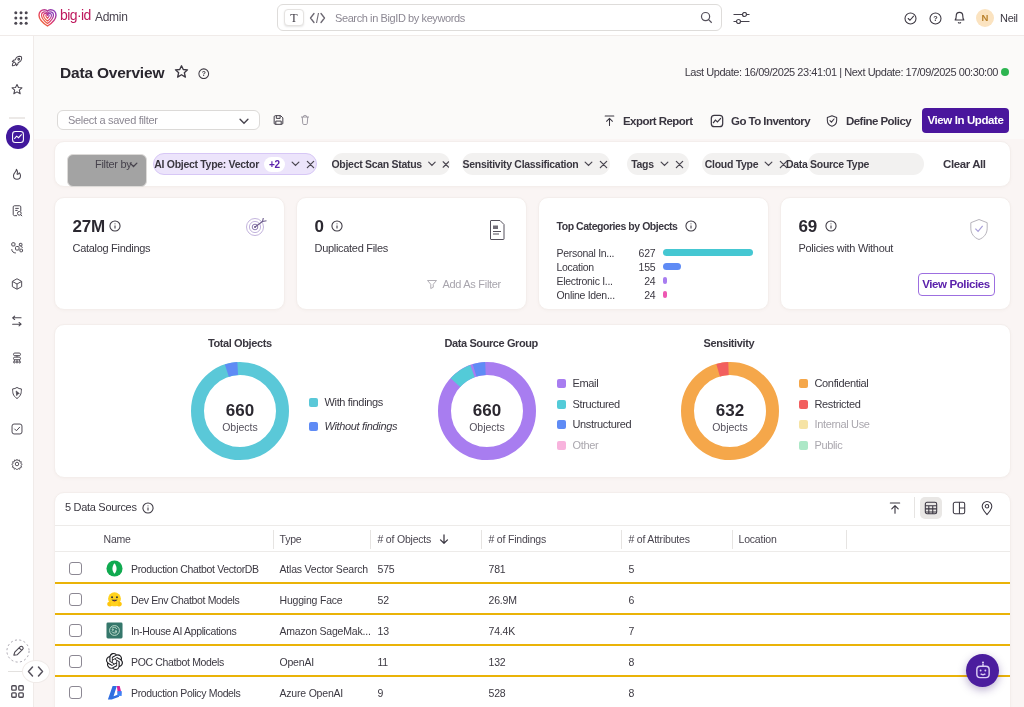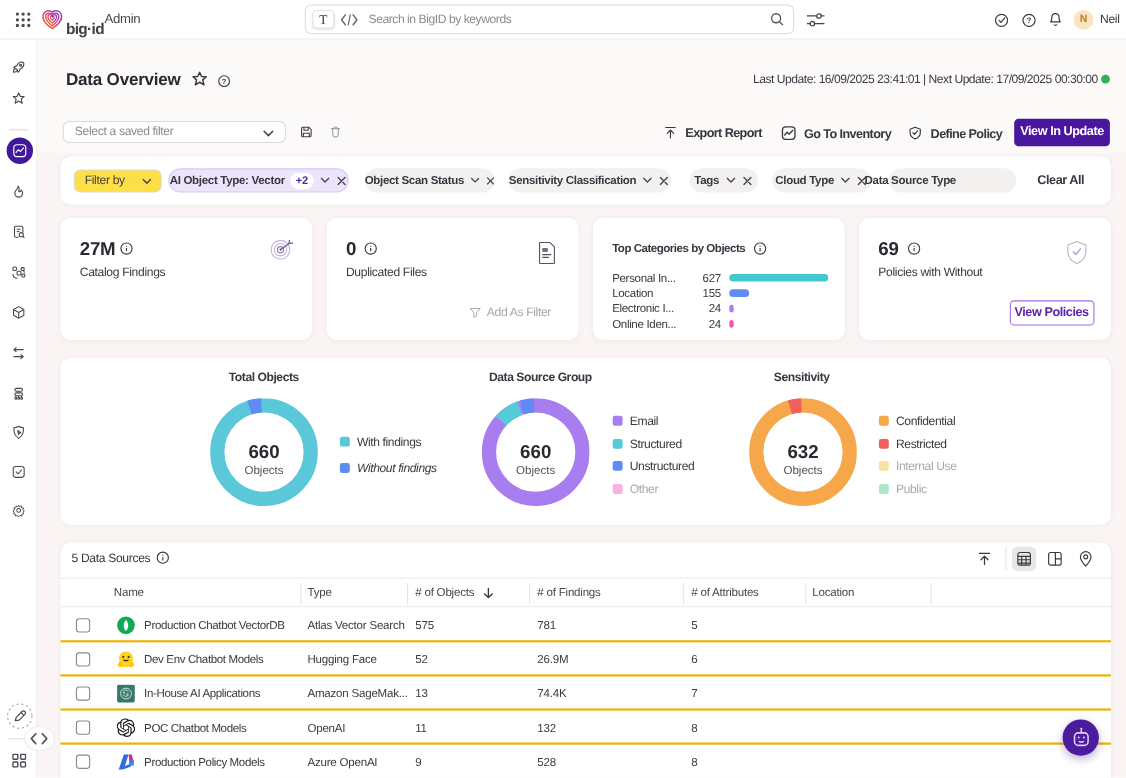--- a/index.html
+++ b/index.html
@@ -2,40 +2,40 @@
 <html><head>
 <meta charset="utf-8">
 <style>
 * { margin:0; padding:0; box-sizing:border-box; }
 html,body { width:1024px; height:707px; overflow:hidden; font-family:"Liberation Sans", sans-serif; background:#fff; }
 .abs { position:absolute; }
 .topbar { position:absolute; left:0; top:0; width:1024px; height:36px; background:#fff; border-bottom:1px solid #f0ebe9; z-index:5; }
 .sidebar { position:absolute; left:0; top:36px; width:34px; height:671px; background:#fff; border-right:1px solid #f0ebe9; z-index:4; }
 .main { position:absolute; left:34px; top:36px; width:990px; height:671px; background:#fbfaf9; overflow:hidden; }
 
-.logotext { position:absolute; left:60px; top:18px; font-size:14px; font-weight:700; color:#404040; letter-spacing:-0.6px;}
+.logotext { position:absolute; left:60px; top:7px; font-size:14px; font-weight:400; color:#be185d; letter-spacing:-0.6px;}
 .admintext { position:absolute; left:95px; top:10px; font-size:12px; color:#4a4550; letter-spacing:-0.3px;}
 .search { position:absolute; left:277px; top:4px; width:445px; height:27px; border:1px solid #dedcda; border-radius:6px; background:#fff; }
 .tbox { position:absolute; left:6px; top:4px; width:20px; height:17px; background:#fff; border:1px solid #e5e3e1; border-radius:4px; box-shadow:0 1px 2px rgba(0,0,0,.1); font-size:12px; color:#3c3842; text-align:center; line-height:16px; font-family:"Liberation Serif",serif; }
 .placeholder { position:absolute; left:57px; top:7px; font-size:11px; color:#8c8893; letter-spacing:-0.4px;}
 .avatar { position:absolute; left:976px; top:9px; width:18px; height:18px; border-radius:50%; background:#fbe3c0; color:#b9802b; font-size:9.5px; font-weight:700; text-align:center; line-height:18px; }
 .neil { position:absolute; left:1000px; top:12px; font-size:11px; color:#3c3842; letter-spacing:-0.3px;}
 
 .sic { position:absolute; left:10px; }
 
 .title { position:absolute; left:26px; top:27.5px; font-size:15.5px; font-weight:700; color:#29262e; letter-spacing:-0.2px;}
 .lastupd { position:absolute; right:26px; top:30px; font-size:11px; color:#3e3a44; letter-spacing:-0.45px; }
 .greendot { position:absolute; left:967px; top:32px; width:8px; height:8px; border-radius:50%; background:#2db551; }
 .selfilter { position:absolute; left:23px; top:74px; width:203px; height:20px; background:#fff; border:1px solid #dcdad8; border-radius:6px; font-size:11px; color:#8c8893; line-height:18px; padding-left:10px; letter-spacing:-0.3px;}
 .actbtn { position:absolute; top:78px; font-size:11.5px; font-weight:700; color:#3a3641; letter-spacing:-0.55px;}
 .vic { position:absolute; left:888px; top:72px; width:87px; height:25px; background:#4a169d; border-radius:4px; color:#fff; font-size:11.5px; font-weight:700; text-align:center; line-height:25px; letter-spacing:-0.4px;}
 
 .panel { position:absolute; left:20px; width:957px; background:#fff; border:1px solid #f4eeec; border-radius:10px; box-shadow:0 1px 3px rgba(120,90,80,.04); }
 .chippanel { top:105px; height:46px; }
-.filterby { position:absolute; left:12px; top:12px; height:21px; width:80px; border:1px solid #dcdad8; border-radius:6px; background:#fde047; font-size:11px; color:#46424c; line-height:19px; padding-left:9px; letter-spacing:-0.3px;}
+.filterby { position:absolute; left:12px; top:12px; height:33px; width:80px; border:1px solid #dcdad8; border-radius:6px; background:#a3a3a3; font-size:11px; color:#46424c; line-height:19px; padding-left:27px; letter-spacing:-0.3px;}
 .chip { position:absolute; top:11px; height:22px; border-radius:11px; background:#f2f1f0; font-size:10.5px; font-weight:700; color:#3a3740; letter-spacing:-0.3px; display:flex; align-items:center; justify-content:center; white-space:nowrap; }
 .chip svg { margin-left:6px; }
 .chip1 { background:#ece4fb; border:1px solid #d7c7f6; }
 .plus2 { display:inline-block; background:#fff; border-radius:8px; color:#5b21ab; padding:0 5px; font-size:10px; height:15px; line-height:15px; margin-left:5px; font-weight:700;}
 .clearall { position:absolute; left:888px; top:16px; font-size:11.5px; font-weight:700; color:#3a3641; letter-spacing:-0.4px;}
 
 .card { position:absolute; top:161px; width:231px; height:113px; background:#fff; border:1px solid #f4eeec; border-radius:10px; box-shadow:0 1px 3px rgba(120,90,80,.04); }
 .bignum { position:absolute; left:18px; top:18.5px; font-size:17px; font-weight:700; color:#2b2830; letter-spacing:-0.2px;}
 .cardlabel { position:absolute; left:18px; top:43.5px; font-size:11px; color:#3b3841; letter-spacing:-0.3px;}
 .addfilter { position:absolute; left:146px; top:80px; font-size:11px; color:#a8a5ad; letter-spacing:-0.3px;}

